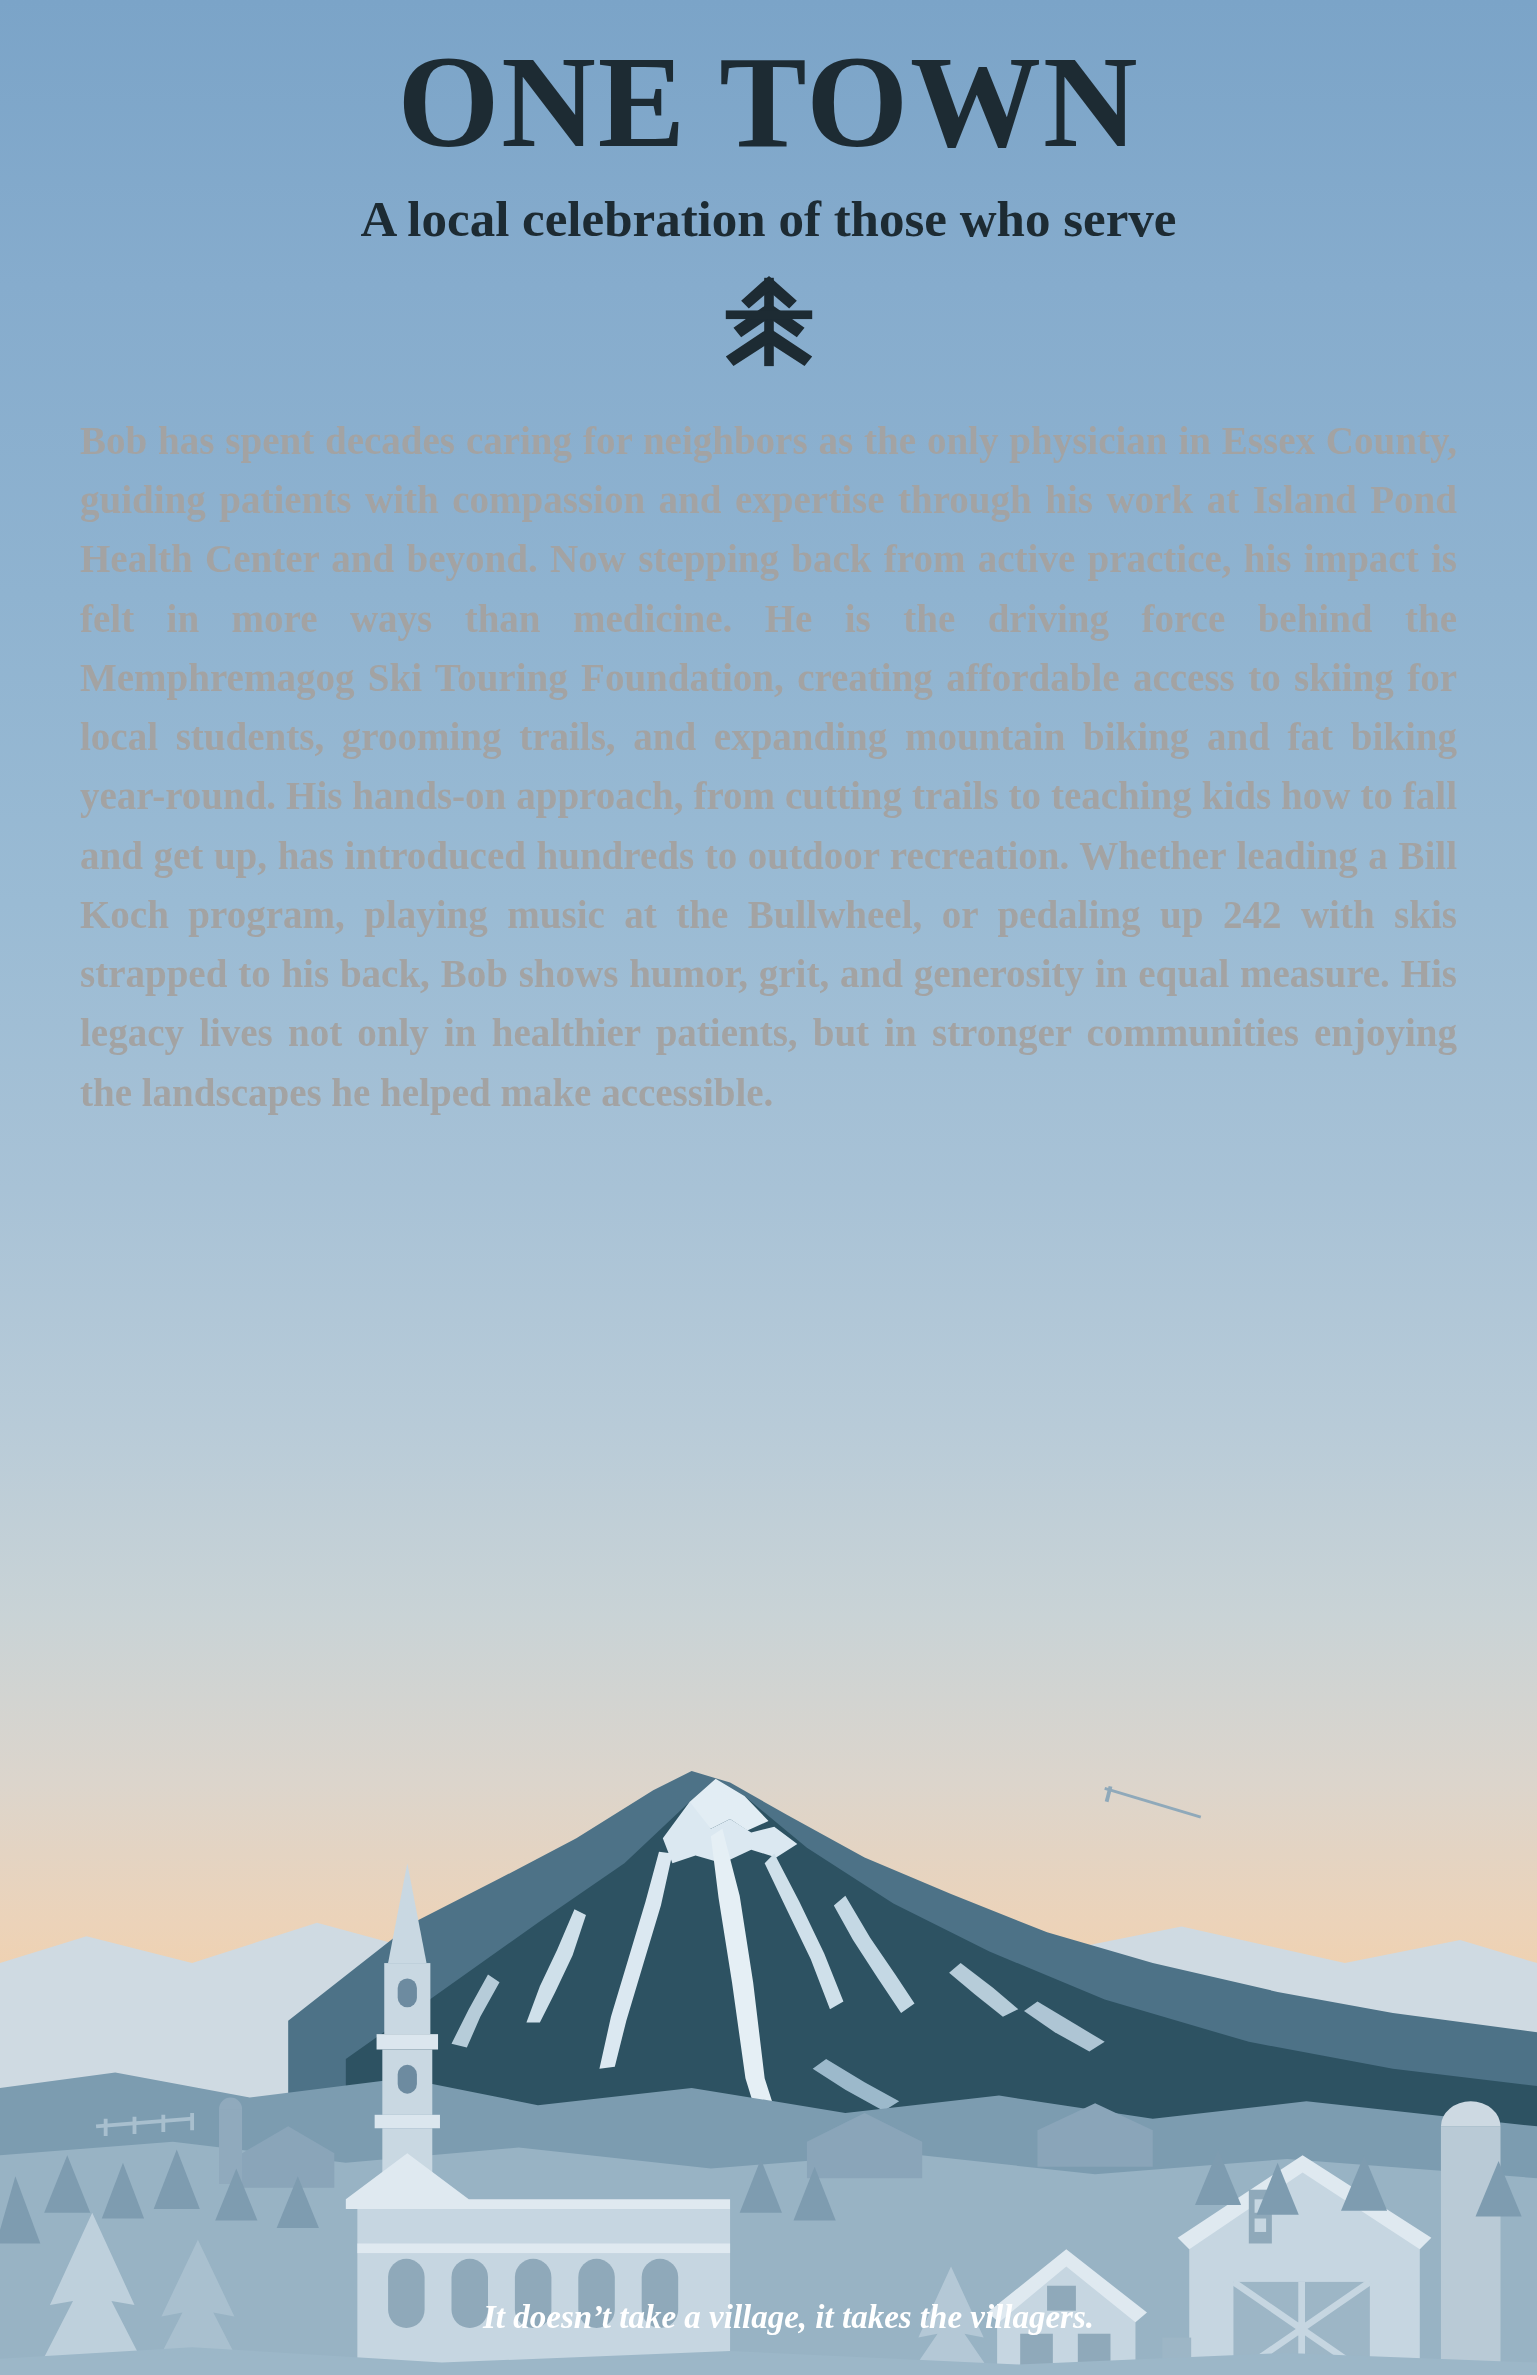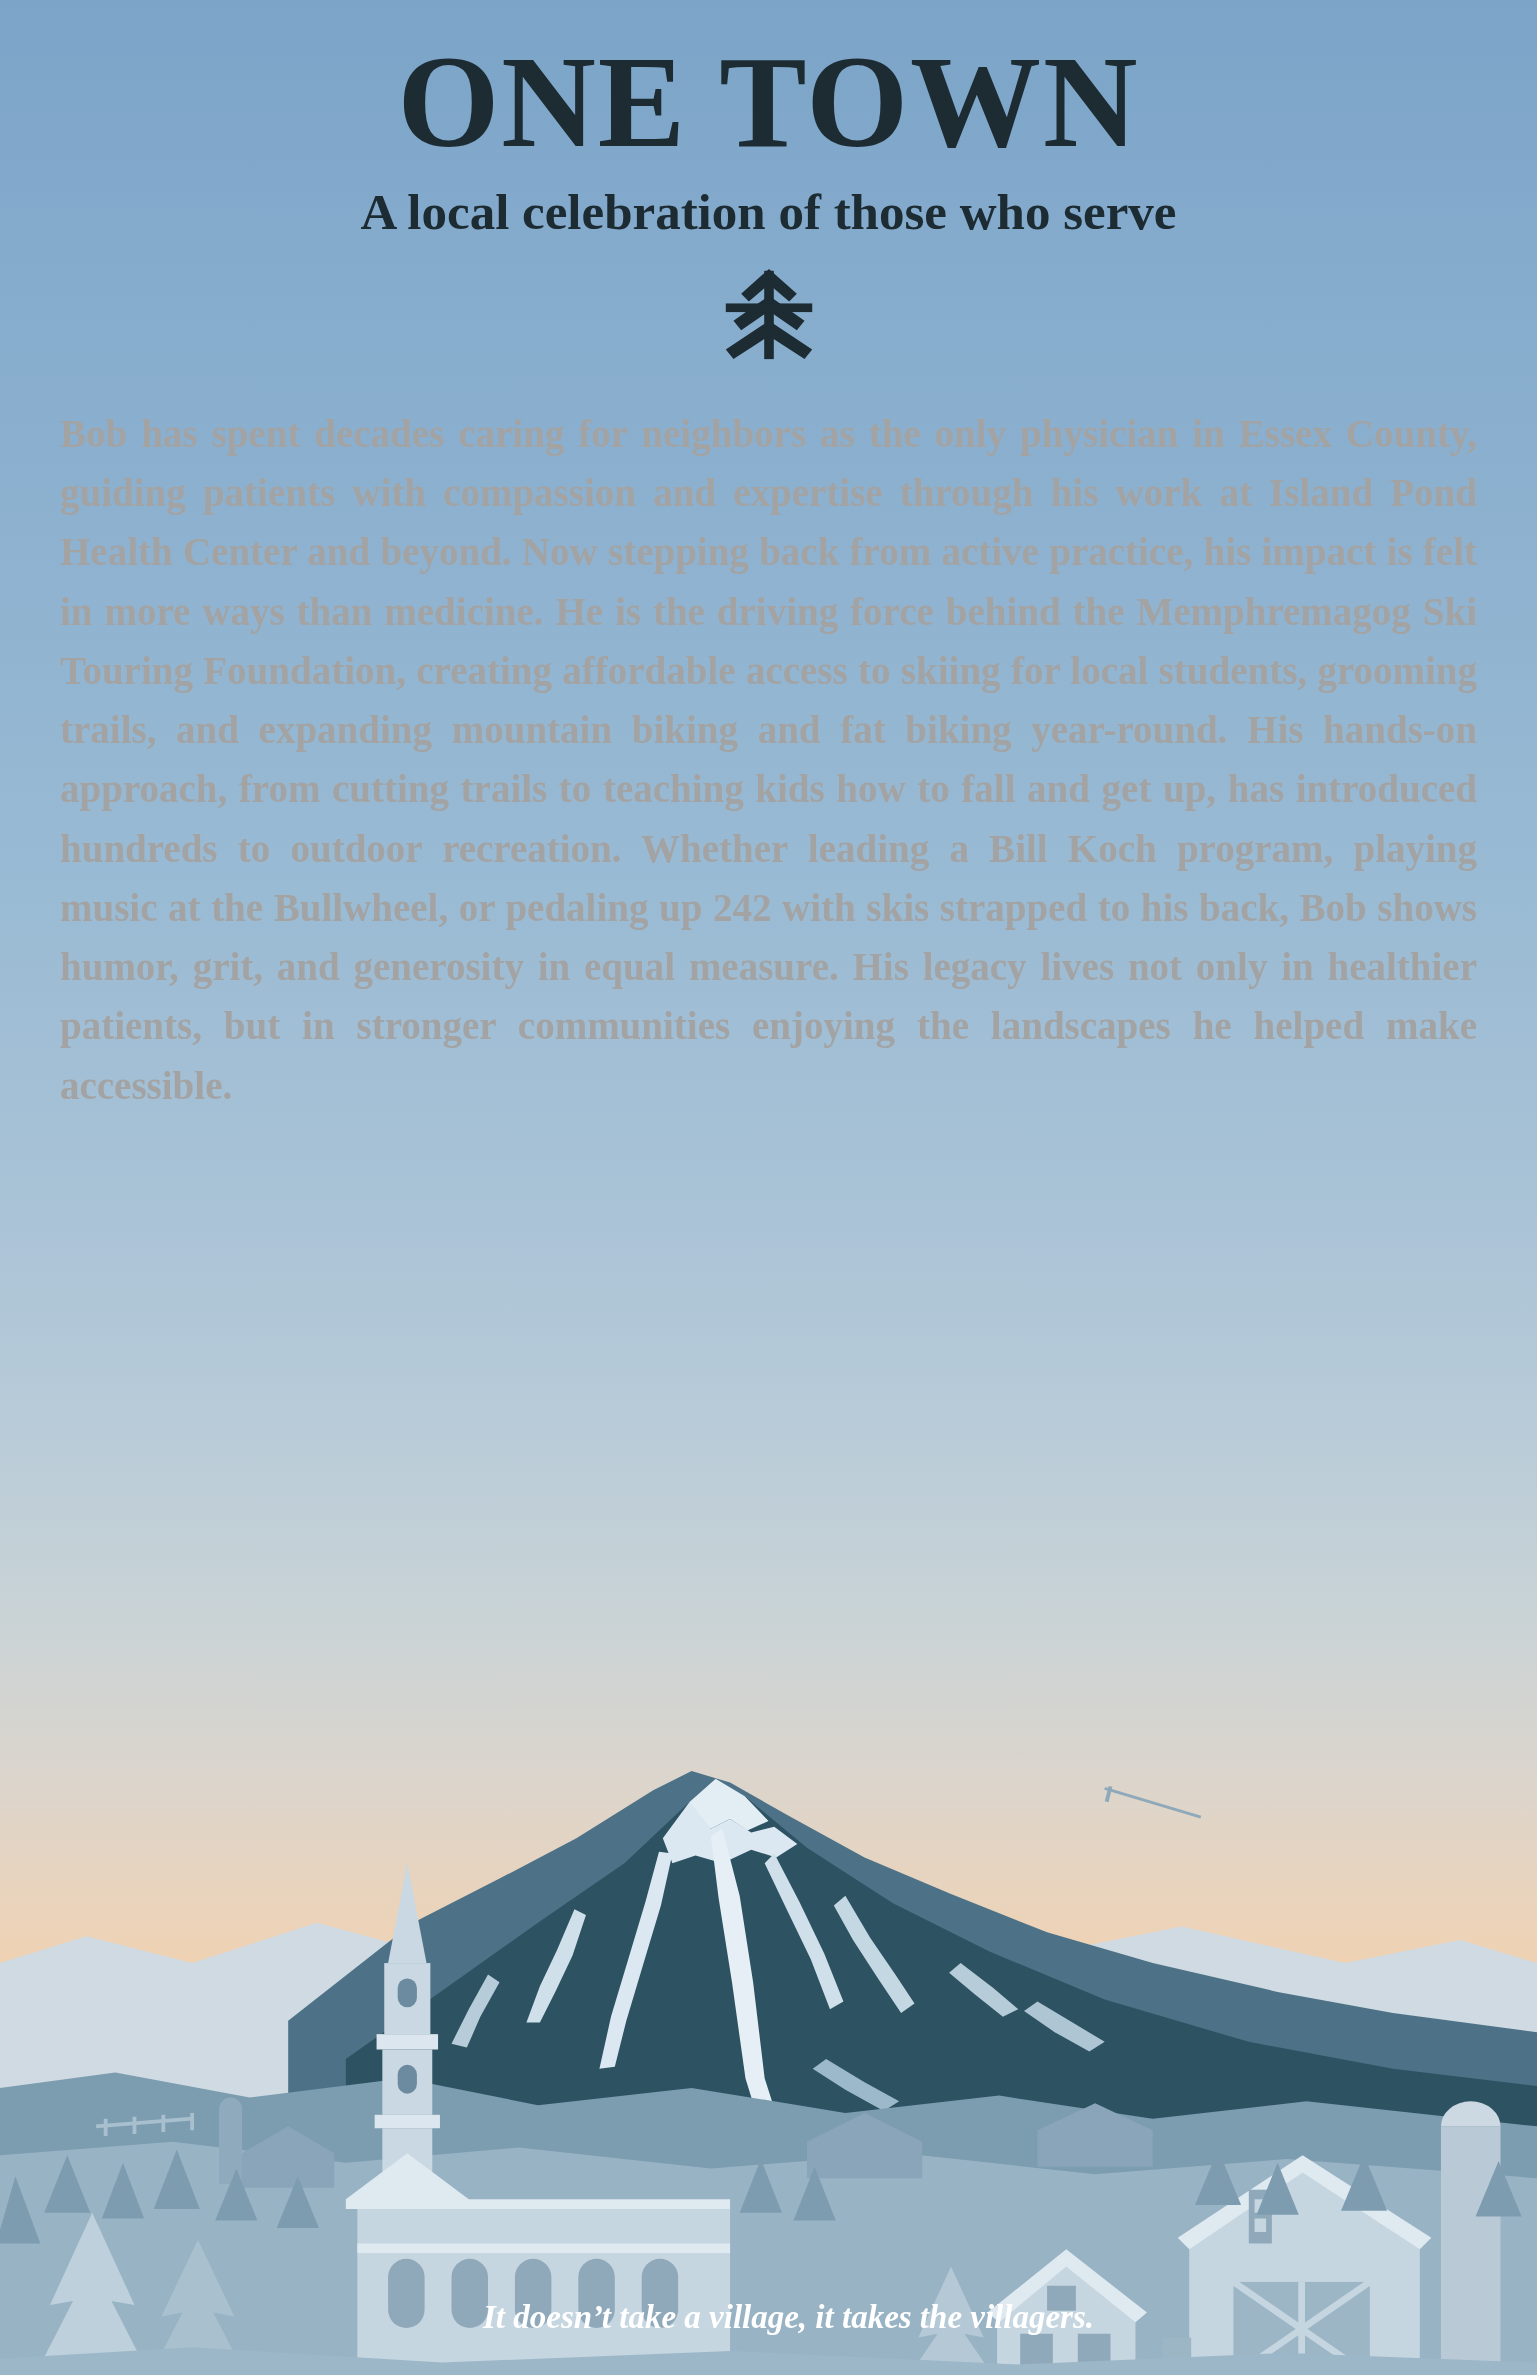--- a/index.html
+++ b/index.html
@@ -37,37 +37,37 @@
         #dfc6a8 91%,
         #c9c5bb 94%,
         #b4c2c9 97%,
         #a6bfcd 100%);
   }
 
   
   #content {
     position: absolute;
     left: 0; right: 0; top: 0;
-    padding: 0 60px;
+    padding: 0 80px;
     z-index: 5;
   }
 
   #title {
     margin-top: 35px;
     text-align: center;
     font-family: "Liberation Serif", serif;
     font-weight: bold;
     font-size: 131px;
     line-height: 1.02;
     letter-spacing: 1.9px;
     color: #1d2b33;
   }
 
   #subtitle {
-    margin-top: 15px;
+    margin-top: 22px;
     text-align: center;
     font-family: "Liberation Serif", serif;
     font-weight: bold;
     font-size: 51px;
     line-height: 1.1;
     color: #1d2b33;
   }
 
   
   #ornament {

